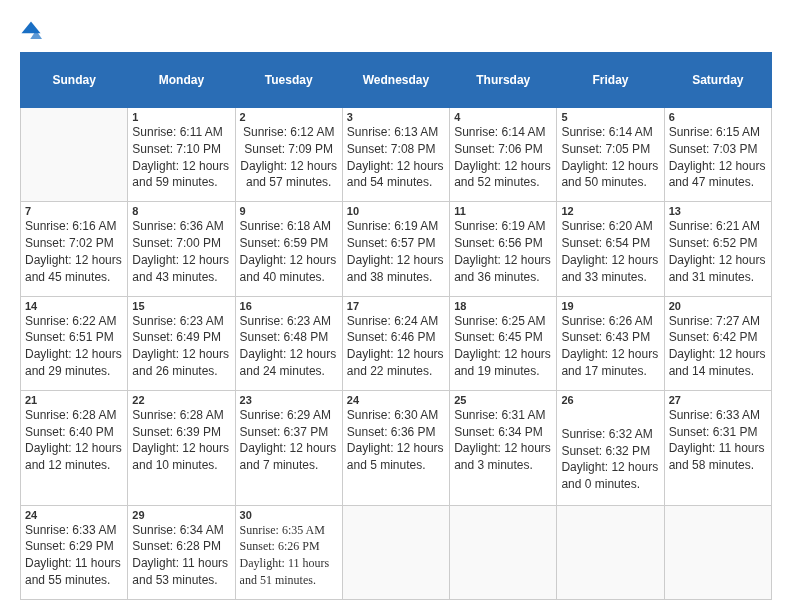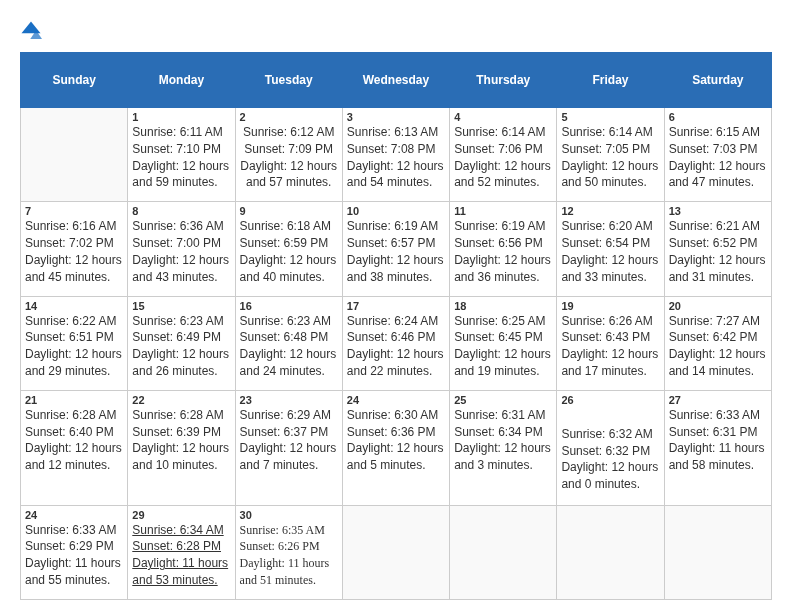--- a/index.html
+++ b/index.html
@@ -335,21 +335,21 @@
         <tr>
           <td>
             <span class="day-number">24</span>
             <div class="day-info" style="white-space: pre-line;">Sunrise: 6:33 AM
 Sunset: 6:29 PM
 Daylight: 11 hours
 and 55 minutes.</div>
           </td>
           <td>
             <span class="day-number">29</span>
-            <div class="day-info" style="white-space: pre-line; text-decoration: underline;">Sunrise: 6:34 AM
+            <div class="day-info" style="white-space: pre-line;">Sunrise: 6:34 AM
 Sunset: 6:28 PM
 Daylight: 11 hours
 and 53 minutes.</div>
           </td>
           <td>
             <span class="day-number">30</span>
             <div class="day-info" style="white-space: pre-line; font-family: Liberation Serif, serif;">Sunrise: 6:35 AM
 Sunset: 6:26 PM
 Daylight: 11 hours
 and 51 minutes.</div>

